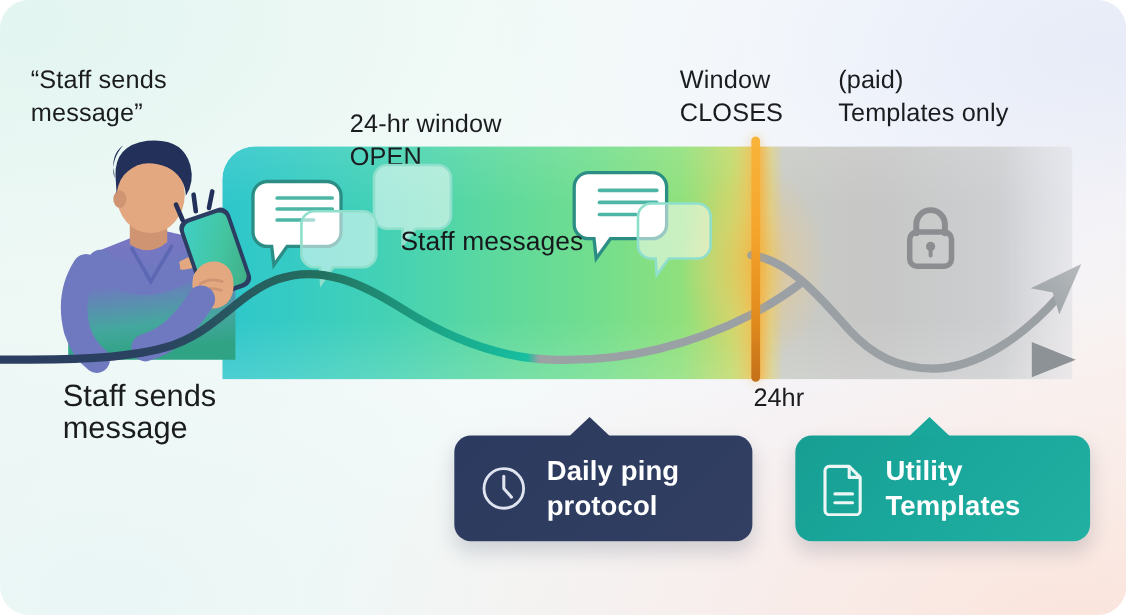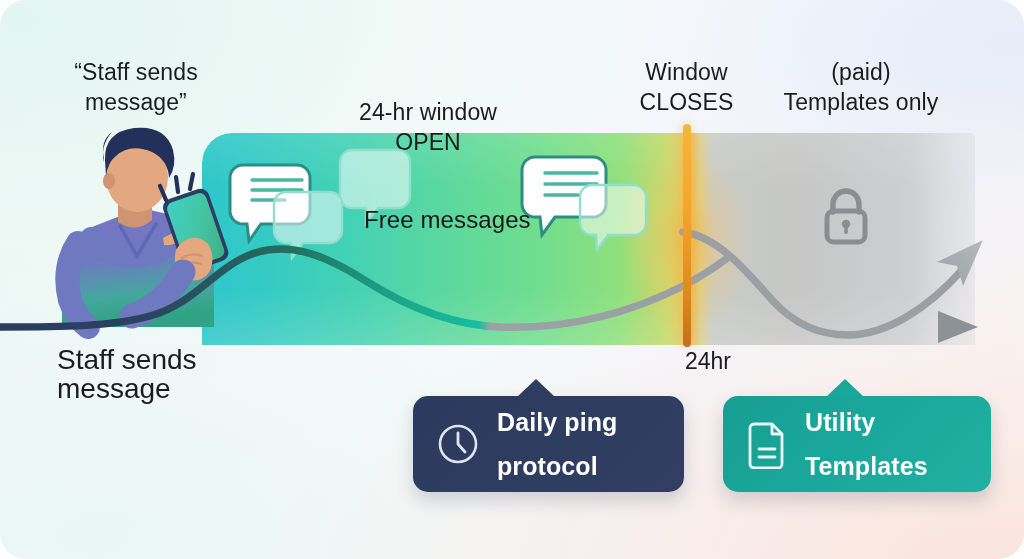--- a/index.html
+++ b/index.html
@@ -73,21 +73,21 @@
     top: 96px;
     width: 185px;
     height: 290px;
     background: radial-gradient(50% 45% at 46% 50%, rgba(247,182,72,0.55) 0%, rgba(248,199,110,0.30) 38%, rgba(255,255,255,0) 72%);
     pointer-events: none;
   }
 
   
   .toplabel {
     position: absolute;
-    text-align: center;
+    text-align: left;
     color: #1b1c1f;
     font-size: 23px;
     line-height: 30px;
     letter-spacing: 0.1px;
   }
   .toplabel .b { font-weight: 400; }
   #label-staff-quote { left: 28px;  top: 57px;  width: 216px; }
   #label-window-open { left: 318px; top: 73px;  width: 220px; margin-top: 24px; }
   #label-window-closes { left: 618px; top: 57px; width: 137px; }
   #label-templates-only { left: 762px; top: 57px; width: 198px; }
@@ -152,21 +152,21 @@
     display: flex;
     align-items: center;
     gap: 16px;
     padding: 0 22px;
     border-radius: 15px;
     box-shadow: 0 9px 18px rgba(40,50,80,0.18);
     color: #ffffff;
   }
   .card .card-label {
     font-size: 25px;
-    line-height: 44px;
+    line-height: 32px;
     font-weight: 700;
     letter-spacing: 0.1px;
     white-space: pre-line;
   }
   #card-daily-ping {
     left: 413px; top: 396px;
     width: 227px; height: 96px;
     background: linear-gradient(135deg, #2b3a5e 0%, #2e3c60 45%, #323f63 100%);
   }
   #card-utility-templates {
@@ -297,21 +297,21 @@
         <line x1="545" y1="184" x2="597" y2="184"></line>
         <line x1="545" y1="195" x2="578" y2="195"></line>
       </g>
     </g>
 
     <g>
       <path d="M592 185 h42 a12 12 0 0 1 12 12 v26 a12 12 0 0 1 -12 12 h-26 l-11 15 -1 -15 h-4 a12 12 0 0 1 -12 -12 v-26 a12 12 0 0 1 12 -12 z" fill="rgba(255,255,255,0.52)" stroke="#8fdfcd" stroke-width="2.4"></path>
     </g>
   </svg>
 
-  <div id="free-messages-label">Free messages</div>
+  <div id="free-messages-label">Staff messages</div>
 
   <svg id="lock-icon" width="56" height="66" viewBox="0 0 56 66">
     <path d="M15 27 v-8 a13 13 0 0 1 26 0 v8" fill="none" stroke="#8b8d90" stroke-width="5.4" stroke-linecap="round"></path>
     <rect x="9" y="26" width="38" height="31" rx="6.5" fill="none" stroke="#8b8d90" stroke-width="5"></rect>
     <circle cx="28" cy="39" r="4.2" fill="#8b8d90"></circle>
     <rect x="26.2" y="40" width="3.6" height="9" rx="1.8" fill="#8b8d90"></rect>
   </svg>
 
   <svg class="layer" viewBox="0 0 1024 559">
     <defs>

